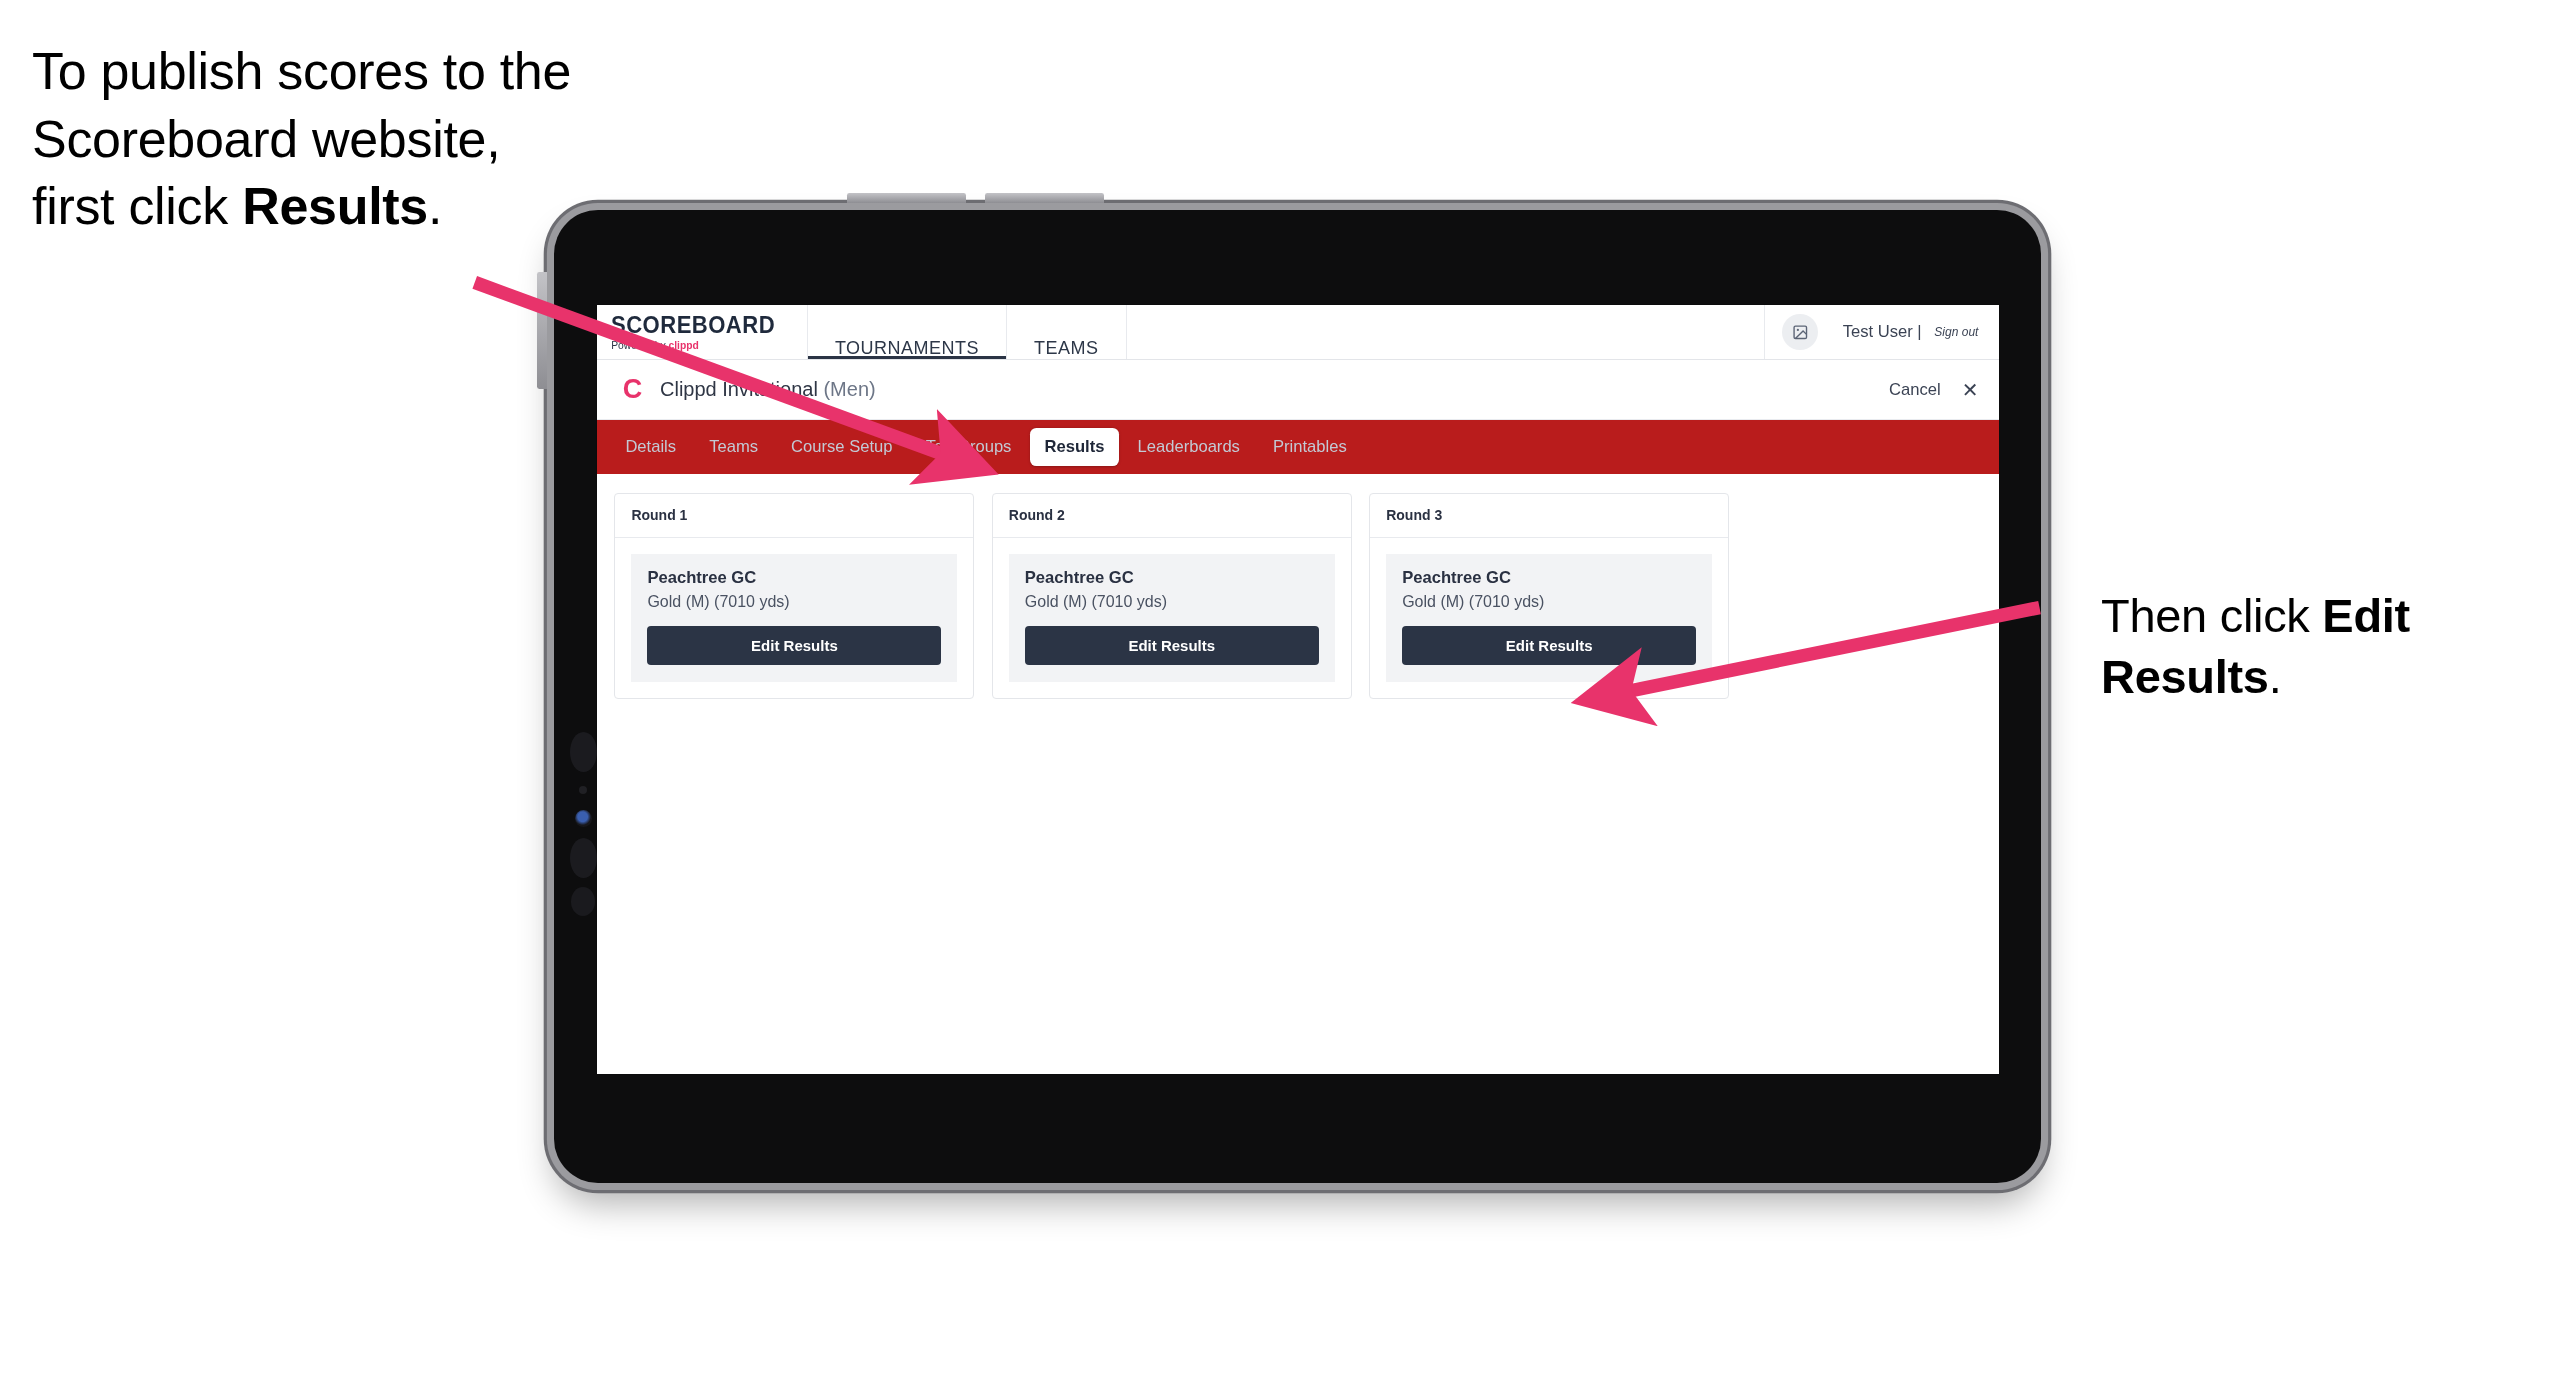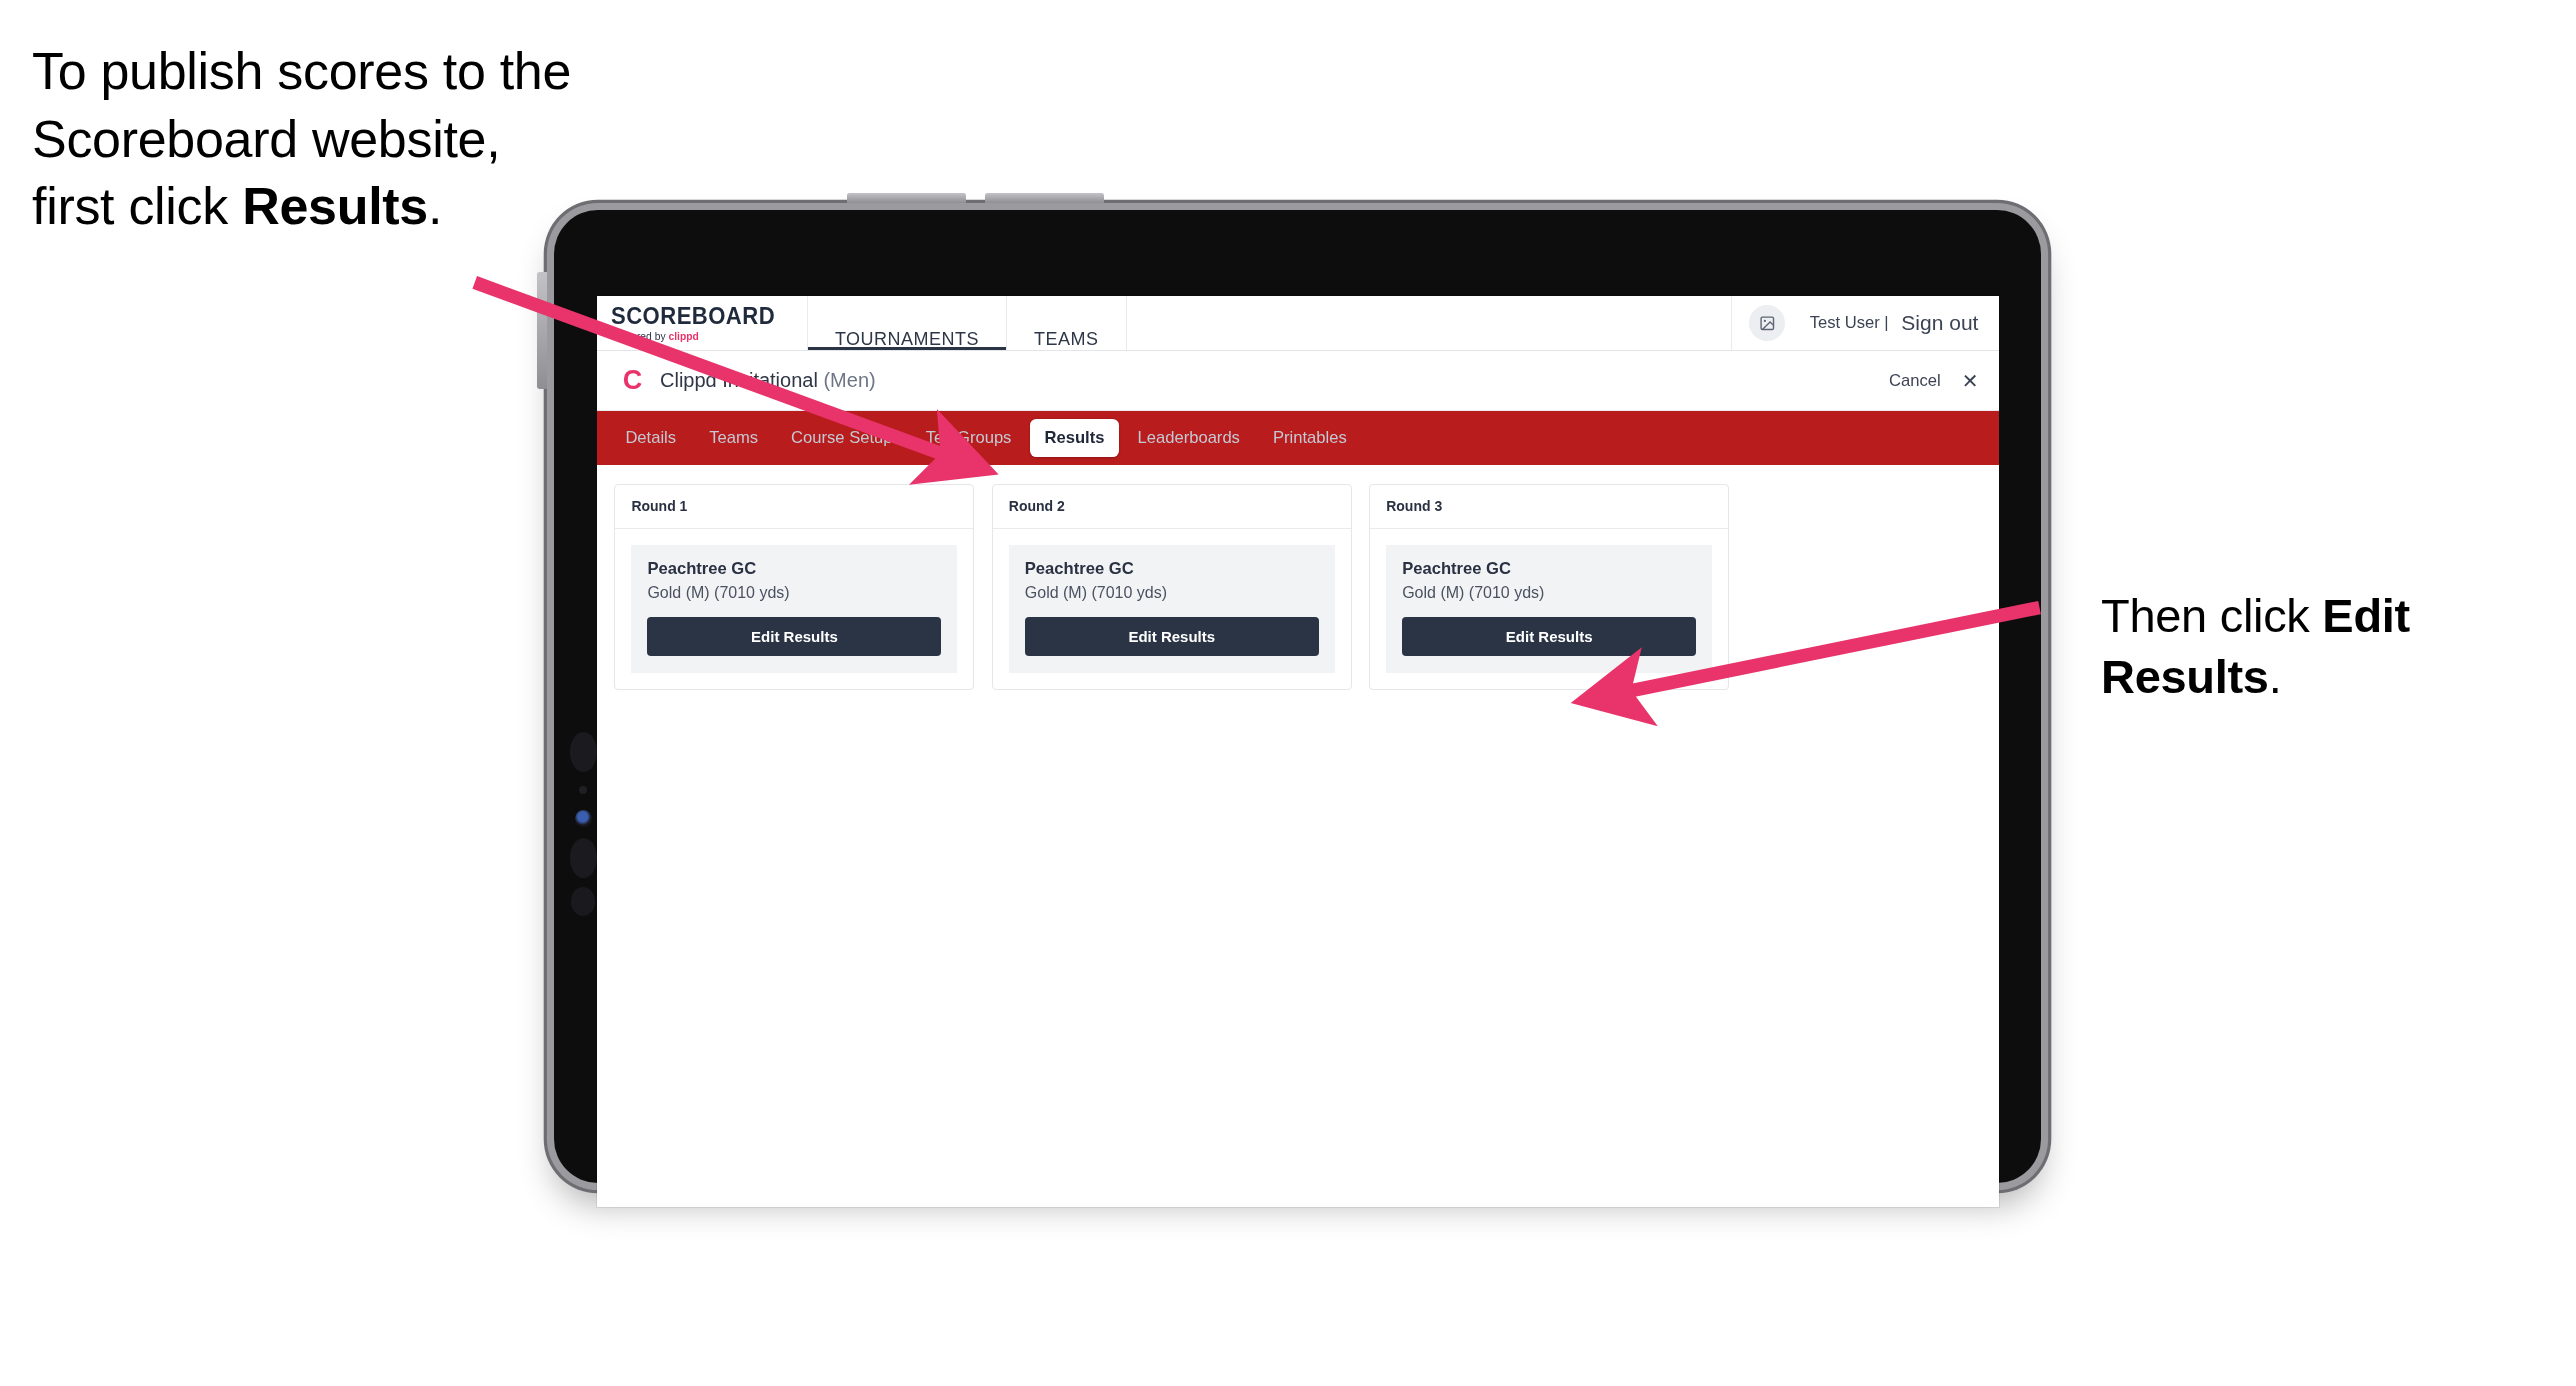--- a/index.html
+++ b/index.html
@@ -57,22 +57,22 @@
   #sensor-cam   { left: 16px; top: 522px; width: 27px; height: 40px; background:#1b1b1f; }
   #sensor-dot   { left: 25px; top: 576px; width: 8px; height: 8px; background:#202024; }
   #sensor-lens  { left: 20.6px; top: 600px; width: 17.4px; height: 17.4px;
                   background: radial-gradient(circle at 45% 40%, #3a5fb0 0 35%, #17171b 60%); }
   #sensor-cam2  { left: 16px; top: 628px; width: 27px; height: 40px; background:#1b1b1f; }
   #sensor-cam3  { left: 17.4px; top: 677px; width: 24px; height: 28.5px; background:#1a1a1e; }
 
   
   #screen {
     position: absolute;
-    left: 43px; top: 86px;
-    width: 1402px; height: 911px;
+    left: 43px; top: 95px;
+    width: 1402px; height: 769px;
     background: #ffffff;
     overflow: hidden;
     box-shadow: 0 0 0 0.8px rgba(0,0,0,0.10);
   }
 
   
   #appbar {
     display: flex; align-items: stretch;
     height: 55px; background: #fff;
     border-bottom: 0.8px solid #e3e5e9;
@@ -112,21 +112,21 @@
   #user-area {
     display:flex; align-items:center; gap: 12.7px;
     padding: 0 20.6px 0 17.4px;
   }
   #avatar {
     width: 36px; height: 36px; border-radius: 50%;
     background: #eceef1; display:flex; align-items:center; justify-content:center;
   }
   #avatar svg { width: 16.6px; height: 16.6px; }
   #user-name { font-size: 16.6px; color: #3b4354; margin-left: 12px; }
-  #signout  { font-size: 21px; color: #3b4354; cursor:pointer; }
+  #signout  { font-size: 12px; color: #3b4354; cursor:pointer;font-style:italic; }
 
   
   #titlerow {
     display:flex; align-items:center;
     height: 60px; background: #fff;
     border-bottom: 0.8px solid #e9ebef;
     padding: 0 20.6px 0 19px;
   }
   #clogo {
     font-family:"Liberation Sans", sans-serif;

